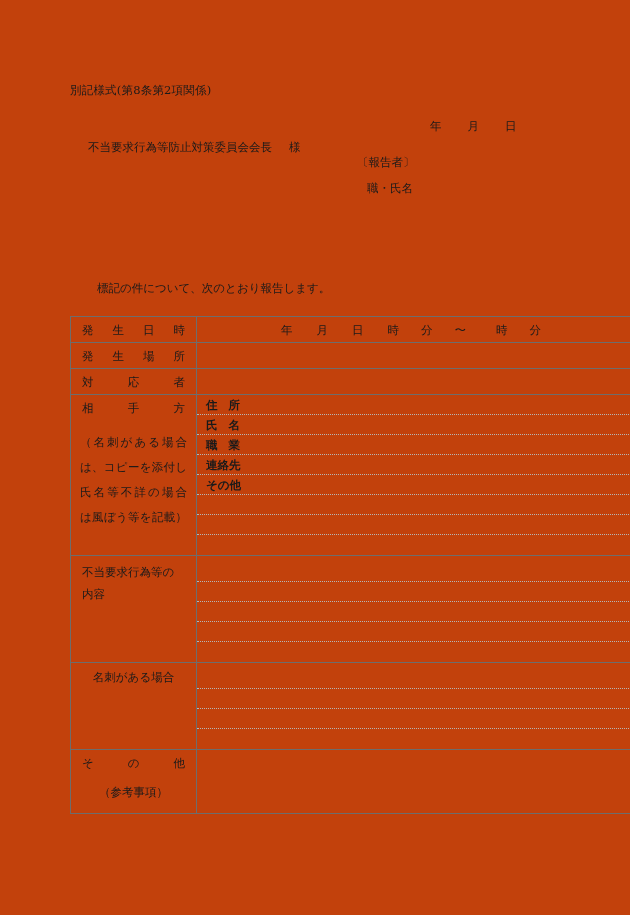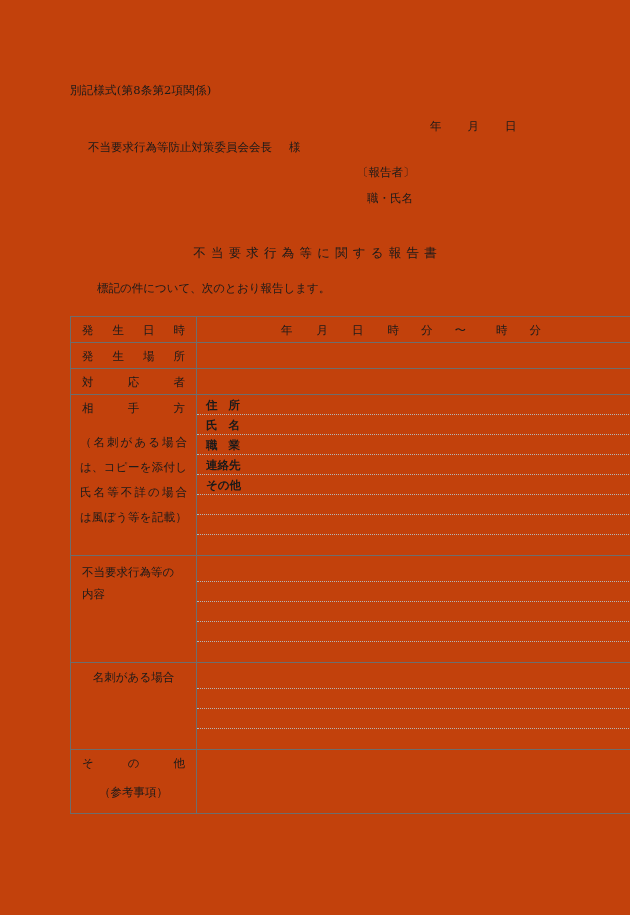--- a/index.html
+++ b/index.html
@@ -41,21 +41,21 @@
     position: absolute;
     left: 88px;
     top: 140px;
     font-size: 11.5px;
     white-space: nowrap;
   }
   .addressee .sama { display: inline-block; margin-left: 17px; }
   .reporter-block {
     position: absolute;
     left: 357px;
-    top: 165px;
+    top: 155px;
     font-size: 11.5px;
     white-space: nowrap;
   }
   .reporter-block .reporter-name {
     display: block;
     margin-top: 11px;
     margin-left: 10px;
   }
   .doc-title {
     position: absolute;
@@ -175,21 +175,20 @@
 
   <div class="addressee">
     <span>不当要求行為等防止対策委員会会長</span><span class="sama">様</span>
   </div>
 
   <div class="reporter-block">
     <span>〔報告者〕</span>
     <span class="reporter-name">職・氏名</span>
   </div>
 
-  <div class="doc-title">不当要求行為等に関する報告書</div>
 
   <div class="intro">標記の件について、次のとおり報告します。</div>
 
   <table class="form-table">
     <colgroup>
       <col class="col-label">
       <col>
     </colgroup>
     <tbody>
 

